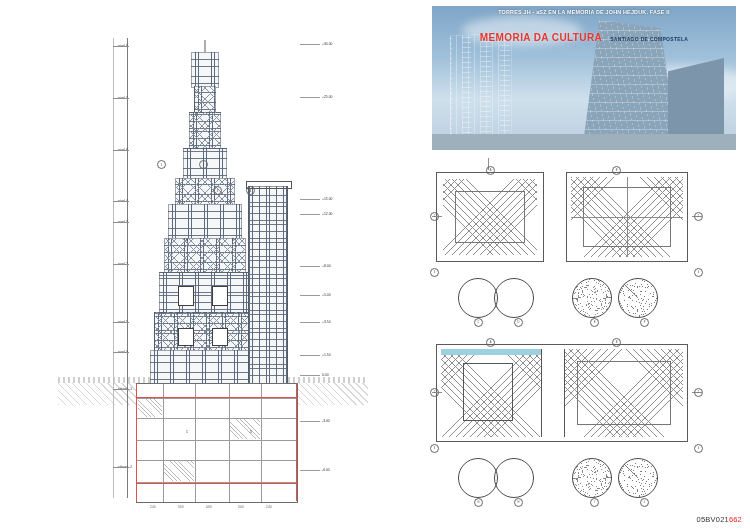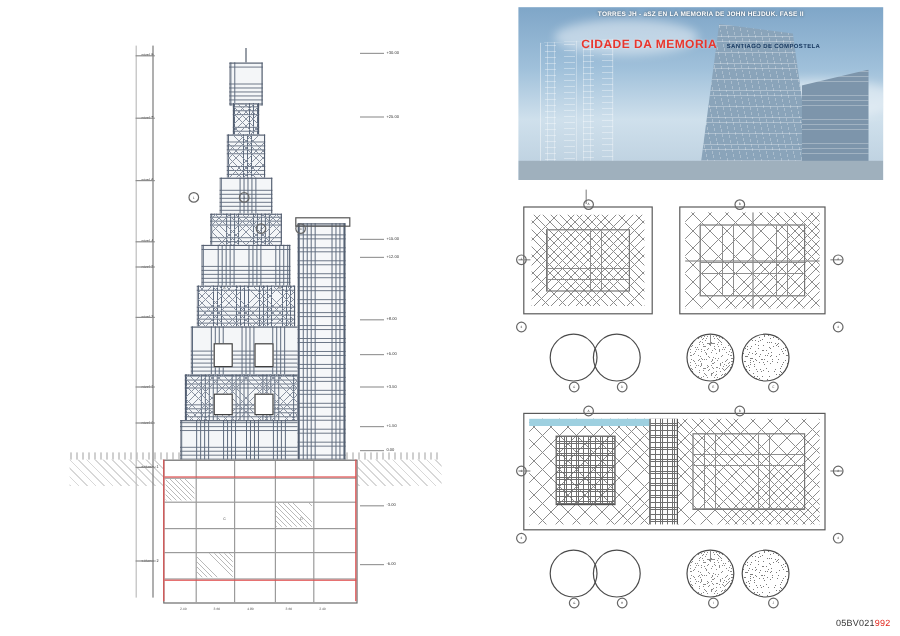--- a/index.html
+++ b/index.html
@@ -245,21 +245,21 @@
     <div class="sky-cloud" style="left:180px;top:60px;width:140px;height:34px;"></div>
     <div class="bldgA"></div>
     <div class="bldgB"></div>
     <div class="bldgC"></div>
     <div class="ground-photo"></div>
 
     <div class="phead">
       <div class="ptitle1">TORRES JH - aSZ EN LA MEMORIA DE JOHN HEJDUK. FASE II</div>
     </div>
     <div class="titlerow">
-      <div class="ptitle2">CIDADE DA MEMORIA</div>
+      <div class="ptitle2">MEMORIA DA CULTURA</div>
       <div class="ptitle3">SANTIAGO DE COMPOSTELA</div>
     </div>
   </div>
 
   <div class="planbox" style="left:436px;top:172px;width:106px;height:88px;">
     <div class="planhatch diagx" style="position:absolute;inset:6px;"></div>
     <div class="planhatch gridcoarse" style="position:absolute;left:18px;top:18px;right:18px;bottom:18px;border:.5px solid #777;"></div>
   </div>
 
   <div class="planbox" style="left:566px;top:172px;width:120px;height:88px;">
@@ -310,15 +310,15 @@
       <div class="axcirc" style="left: 486px; top: 338px;">A</div>
       <div class="axcirc" style="left: 612px; top: 338px;">B</div>
       <div class="axcirc" style="left: 430px; top: 444px;">3</div>
       <div class="axcirc" style="left: 694px; top: 444px;">4</div>
       <div class="axcirc" style="left: 474px; top: 498px;">G</div>
       <div class="axcirc" style="left: 514px; top: 498px;">H</div>
       <div class="axcirc" style="left: 590px; top: 498px;">I</div>
       <div class="axcirc" style="left: 640px; top: 498px;">J</div>
     </div>
 
-  <div class="code"><span>05BV021</span><span class="red">992</span></div>
+  <div class="code"><span>05BV021</span><span class="red">662</span></div>
 
 </div>
 
 </body></html>

